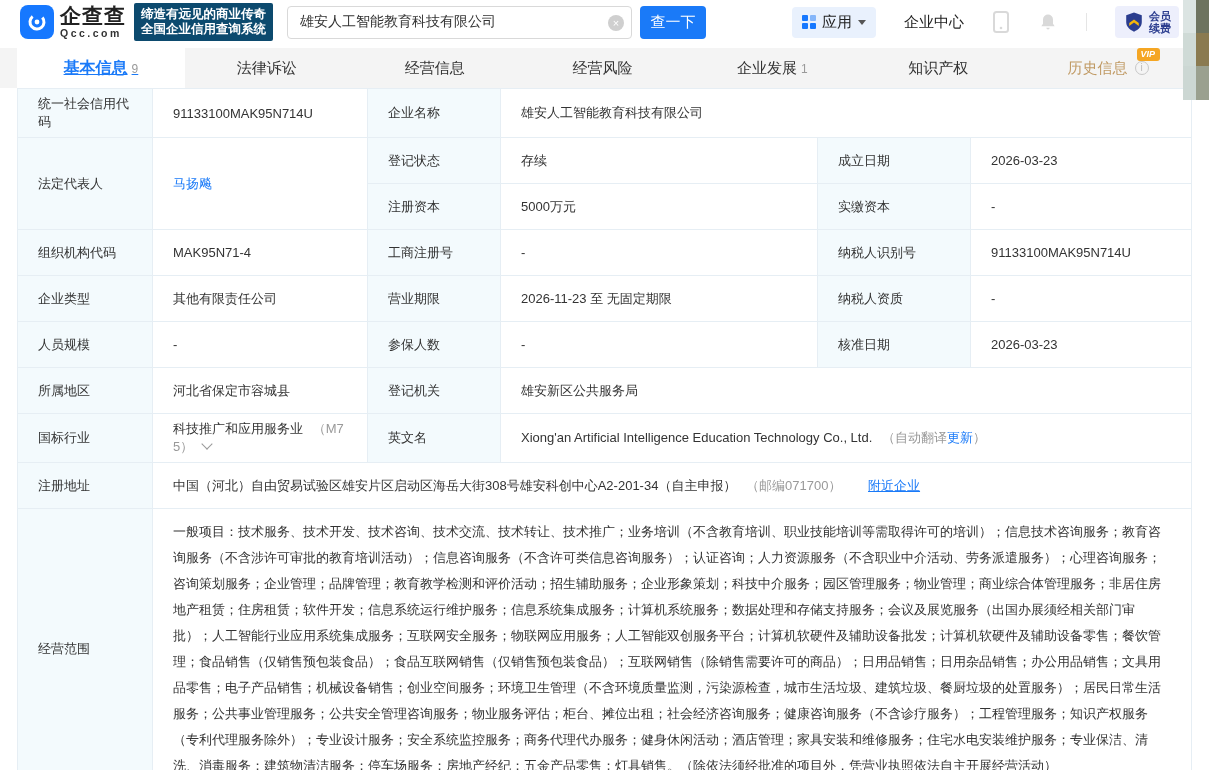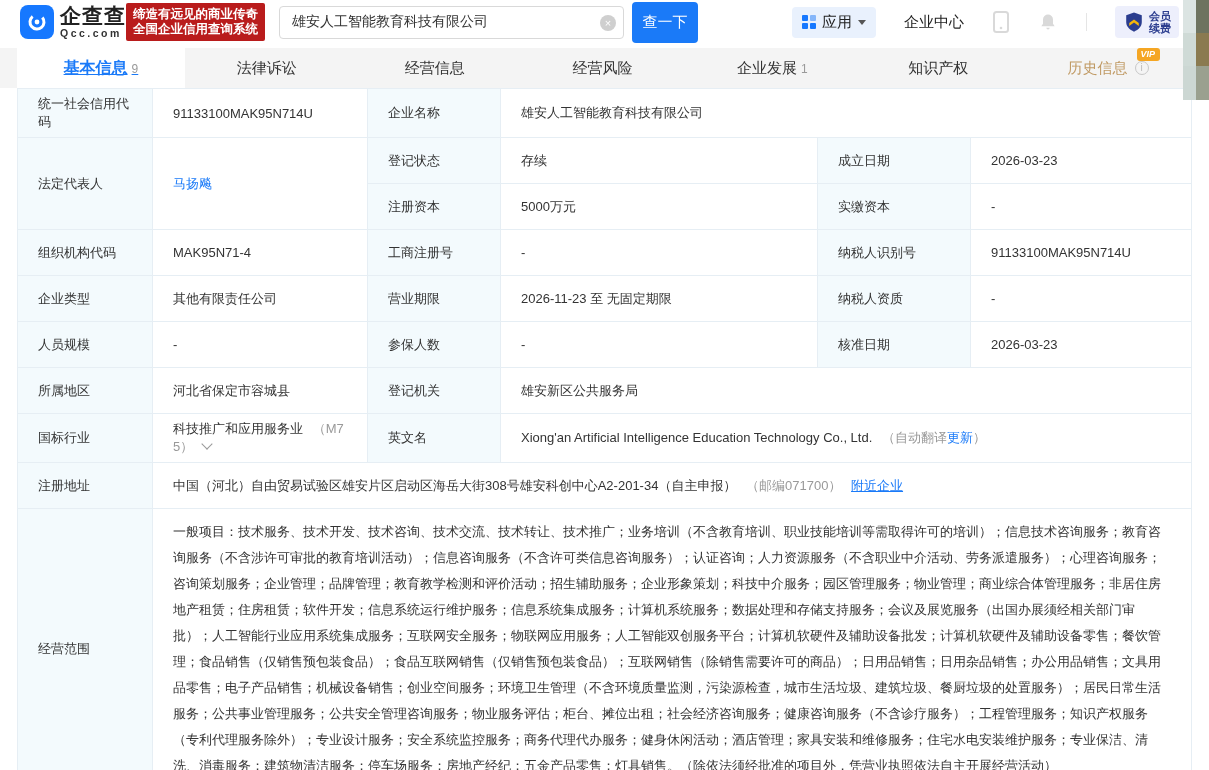--- a/index.html
+++ b/index.html
@@ -5,29 +5,29 @@
   * { margin:0; padding:0; box-sizing:border-box; }
   html,body { width:1209px; height:770px; overflow:hidden; background:#fff;
     font-family:"Liberation Sans","DejaVu Sans",sans-serif; }
 
   
   .header { height:48px; display:flex; align-items:center; padding:0 30px 4px 20px; background:#fff; position:relative; }
   .logo-box { width:34px; height:34px; border-radius:8px; background:#1678ff; display:flex; align-items:center; justify-content:center; flex:0 0 auto; }
   .brand-txt { margin-left:6px; line-height:1; }
   .brand-name { font-size:21px; font-weight:bold; color:#222; letter-spacing:1px; }
   .brand-domain { font-size:10.5px; font-weight:bold; color:#333; letter-spacing:2.5px; margin-top:2px; }
-  .slogan { margin-left:0; background:#b91c1c; color:#fff; font-size:12.5px; font-weight:bold;
+  .slogan { margin-left:8px; background:#0c4a6e; color:#fff; font-size:12.5px; font-weight:bold;
     padding:4px 7px; line-height:15px; border-radius:2px; white-space:nowrap; }
   .search-wrap { margin-left:14px; position:relative; width:345px; }
   .search-input { width:345px; height:33px; border:1px solid #d9d9d9; border-radius:4px; padding:0 30px 0 12px;
     font-size:14px; color:#333; outline:none; font-family:inherit; }
   .clear-btn { position:absolute; right:8px; top:9px; width:16px; height:16px; border-radius:50%; background:#cfcfcf;
     color:#fff; font-size:11px; line-height:16px; text-align:center; cursor:pointer; }
   .clear-btn::before { content:"×"; }
-  .search-btn { margin-left:8px; height:41px; width:66px; background:#1a7af8; color:#fff; border:none; border-radius:4px;
+  .search-btn { margin-left:8px; height:33px; width:66px; background:#1a7af8; color:#fff; border:none; border-radius:4px;
     font-size:15px; cursor:pointer; font-family:inherit; }
   .hnav { margin-left:auto; display:flex; align-items:center; gap:28px; }
   .apps-pill { display:flex; align-items:center; gap:6px; background:#e9f1fd; border-radius:4px; padding:6px 10px; cursor:pointer; }
   .grid-ico { width:14px; height:14px; display:grid; grid-template-columns:6px 6px; grid-template-rows:6px 6px; gap:2px; }
   .grid-ico i { background:#1678ff; border-radius:1px; }
   .grid-ico i.lt { background:#85b6fa; }
   .apps-label { font-size:15px; color:#222; }
   .caret-down { width:0; height:0; border-left:4px solid transparent; border-right:4px solid transparent; border-top:5px solid #555; }
   .ent-center { font-size:15px; color:#222; cursor:pointer; }
   .ghost-ico { color:#d9d9d9; display:flex; align-items:center; }
@@ -58,21 +58,21 @@
   
   table.info { border-collapse:collapse; table-layout:fixed; width:1175px; margin-left:17px; }
   td { border:1px solid #e6eef4; font-size:13px; color:#333; padding:6px 20px; height:46px; vertical-align:middle; word-break:break-all; }
   td.lbl { background:#f3fafd; color:#333; }
   td.scope-cell { height:268px; line-height:26px; padding:10px 20px; }
   a.lnk { color:#1a7af8; text-decoration:none; cursor:pointer; }
   a.lnk.u { text-decoration:underline; }
   .gray { color:#999; }
   .chev { display:inline-block; width:8px; height:8px; border-right:1.5px solid #999; border-bottom:1.5px solid #999;
     transform:rotate(45deg); margin-left:6px; position:relative; top:-3px; cursor:pointer; }
-  .ml6 { margin-left:6px; } .ml10 { margin-left:6px; }
+  .ml6 { margin-left:6px; } .ml10 { margin-left:23px; }
 </style>
 </head>
 <body>
 
 <div class="header">
   <div class="logo-box">
     <svg width="24" height="24" viewBox="0 0 24 24">
       <circle cx="12" cy="12" r="7" fill="none" stroke="#fff" stroke-width="3" stroke-dasharray="33 11" transform="rotate(-40 12 12)"></circle>
       <circle cx="12" cy="12" r="2.4" fill="#fff"></circle>
     </svg>

